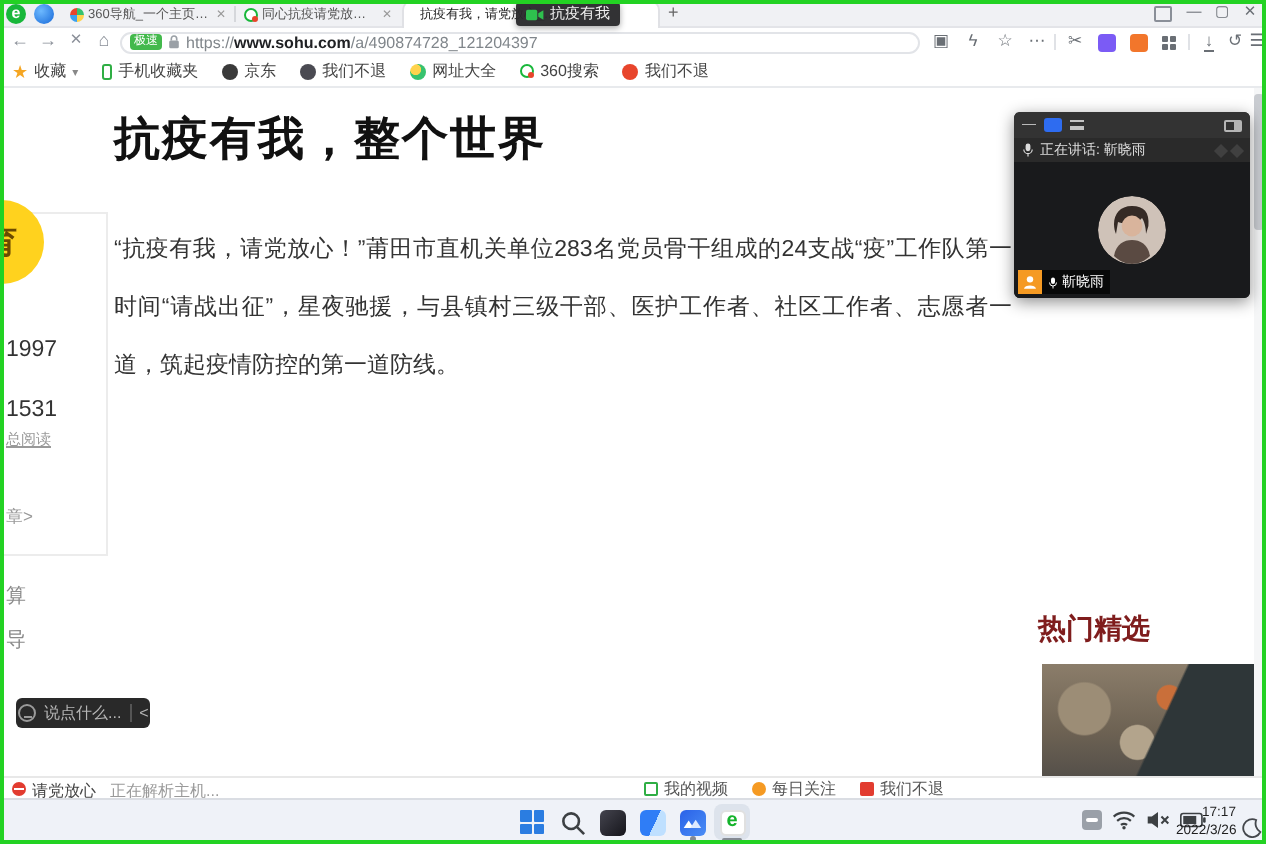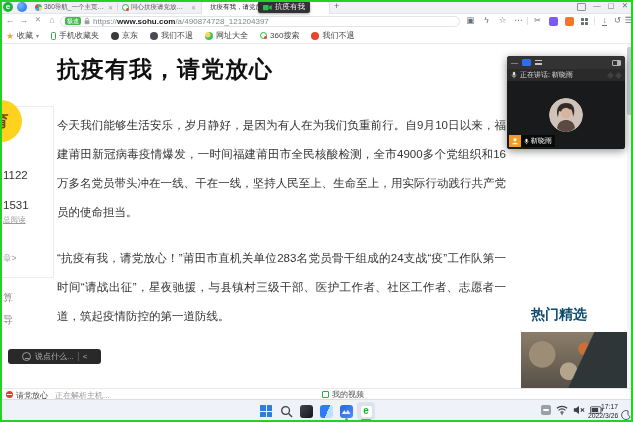--- a/index.html
+++ b/index.html
@@ -71,21 +71,21 @@
   .ad{position:absolute;left:521px;top:104px;width:106px;height:142px;overflow:hidden;background:linear-gradient(155deg,#cdbcec 0%,#a795dd 45%,#8f7ecd 100%);}
   .beam{position:absolute;width:7px;height:170px;transform:rotate(38deg);background:linear-gradient(rgba(255,255,255,0),rgba(255,255,255,.8),rgba(255,255,255,0));}
   .beam.o{background:linear-gradient(rgba(255,200,140,0),rgba(255,210,150,.8),rgba(255,200,140,0));}
   .ad-h{position:absolute;left:6px;top:1px;font-size:15px;font-weight:bold;font-style:italic;color:#fff;text-shadow:0 0 3px rgba(120,90,200,.6);white-space:nowrap;}
   .ad-sub{position:absolute;left:6px;top:21px;font-size:6.5px;font-weight:bold;letter-spacing:.5px;color:#fff;white-space:nowrap;}
   .ad-sub b{color:#ffd34d;margin-right:2px;}
   .ad-corner{position:absolute;right:3px;bottom:36px;font-size:5px;color:#fff;white-space:nowrap;}
   .ad-corner b{color:#ffd34d;}
   .shoe{position:absolute;right:-8px;bottom:6px;width:52px;height:16px;border-radius:50%;transform:rotate(-24deg);background:linear-gradient(180deg,#fdfdfd,#cfc4ec);}
 
-  .hot-title{position:absolute;left:531px;top:262px;font-size:14px;font-weight:bold;color:#0c4a6e;}
+  .hot-title{position:absolute;left:519px;top:262px;font-size:14px;font-weight:bold;color:#7f1d1d;}
   .hot-img{position:absolute;left:521px;top:288px;width:106px;height:56px;background:
      linear-gradient(115deg,rgba(0,0,0,0) 55%,#2e3638 56%),
      radial-gradient(circle at 20% 40%,#9c8d76 0 14%,rgba(0,0,0,0) 15%),
      radial-gradient(circle at 45% 70%,#b3a48c 0 12%,rgba(0,0,0,0) 13%),
      radial-gradient(circle at 60% 30%,#c96f3a 0 8%,rgba(0,0,0,0) 9%),
      linear-gradient(180deg,#8b7d6a,#6d6253 60%,#55504a);}
 
   
   .meet-win{position:absolute;left:507px;top:56px;width:118px;height:93px;z-index:900;background:#252525;border-radius:3px;overflow:hidden;box-shadow:0 2px 8px rgba(0,0,0,.45);}
   .mw-title{height:13px;background:#333;display:flex;align-items:center;gap:4px;padding:0 4px;}
@@ -98,33 +98,33 @@
   .mw-speak span{font-size:7px;color:#ddd;white-space:nowrap;}
   .diam{width:5px;height:5px;background:#404040;transform:rotate(45deg);}
   .mw-video{position:relative;height:68px;background:#191a1c;display:flex;align-items:center;justify-content:center;}
   .p-avatar{width:34px;height:34px;border-radius:50%;overflow:hidden;}
   .name-tag{position:absolute;left:2px;bottom:2px;display:flex;align-items:center;}
   .host-badge{width:12px;height:12px;background:#f59a23;display:flex;align-items:center;justify-content:center;}
   .tag-dark{height:12px;background:rgba(0,0,0,.65);display:flex;align-items:center;gap:2px;padding:0 3px;}
   .tag-dark span{font-size:7px;color:#fff;white-space:nowrap;}
 
   
-  .chat-pill{position:absolute;left:8px;top:349px;height:15px;z-index:900;background:rgba(28,28,28,.94);border-radius:3px;display:flex;align-items:center;gap:4px;padding:0 14px;}
+  .chat-pill{position:absolute;left:8px;top:349px;height:15px;z-index:900;background:rgba(28,28,28,.94);border-radius:3px;display:flex;align-items:center;gap:4px;padding:0 1px;}
   .chat-face{width:9px;height:9px;border-radius:50%;border:1px solid #9a9a9a;position:relative;}
   .chat-face::after{content:"";position:absolute;left:2px;top:4.5px;width:4px;height:1px;background:#9a9a9a;}
   .chat-pill span{font-size:8px;color:#b5b5b5;white-space:nowrap;}
   .chat-div{width:1px;height:9px;background:#555;}
 
   
   .statusbar{position:absolute;left:0;top:388px;width:633px;height:11px;background:#fff;border-top:1px solid #e8e8e8;}
   .st-ico{position:absolute;top:2px;width:7px;height:7px;border-radius:50%;background:#e23c30;}
   .st-ico::after{content:"";position:absolute;left:1.4px;top:2.8px;width:4.2px;height:1.2px;background:#fff;}
   .st-brand{position:absolute;left:16px;top:1px;font-size:8px;color:#444;}
   .st-load{position:absolute;left:55px;top:1px;font-size:8px;color:#9a9a9a;text-decoration:underline;}
-  .st-links{position:absolute;left:322px;top:0;height:11px;display:flex;align-items:center;gap:12px;flex-direction:column;}
+  .st-links{position:absolute;left:322px;top:0;height:11px;display:flex;align-items:center;gap:12px;}
   .st-link{display:flex;align-items:center;gap:3px;font-size:8px;color:#555;white-space:nowrap;}
   .sl-ico{width:7px;height:7px;border-radius:1px;flex:none;}
 
   
   .taskbar{position:absolute;left:0;top:399px;width:633px;height:23px;background:#eff2f8;border-top:1px solid #dadde3;}
   .tb-center{position:absolute;left:257px;top:2px;display:flex;gap:2px;}
   .tb-btn{width:18px;height:18px;border-radius:4px;display:flex;align-items:center;justify-content:center;position:relative;}
   .tb-btn.active{background:#dde3ec;}
   .run-dot::after{content:"";position:absolute;left:7.5px;bottom:-1px;width:3px;height:3px;border-radius:50%;background:#858a92;}
   .run-bar::after{content:"";position:absolute;left:4px;bottom:-1px;width:10px;height:2.5px;border-radius:1.5px;background:#858a92;}
@@ -242,28 +242,27 @@
     </span>
     <span class="bk">
       <span class="bk-dot" style="background:#e8452c;"></span>
       <span>我们不退</span>
     </span>
   </div>
 
   <div class="content">
 
     <div class="article">
-      <h1>抗疫有我，请党放心</h1>
-      <p>今天我们能够生活安乐，岁月静好，是因为有人在为我们负重前行。自9月10日以来，福建莆田新冠病毒疫情爆发，一时间福建莆田市全民核酸检测，全市4900多个党组织和16万多名党员带头冲在一线、干在一线，坚持人民至上、生命至上，用实际行动践行共产党员的使命担当。</p>
+      <h1>抗疫有我，整个世界</h1>
       <p>“抗疫有我，请党放心！”莆田市直机关单位283名党员骨干组成的24支战“疫”工作队第一时间“请战出征”，星夜驰援，与县镇村三级干部、医护工作者、社区工作者、志愿者一道，筑起疫情防控的第一道防线。</p>
     </div>
 
     <div class="author-card">
       <div class="a-avatar">育</div>
-      <span class="a-stat" style="top:62px;">1122</span>
+      <span class="a-stat" style="top:62px;">1997</span>
       <span class="a-stat" style="top:92px;">1531</span>
       <span class="a-lab" style="top:108px;">总阅读</span>
       <span class="a-more" style="top:146px;">章&gt;</span>
     </div>
     <span class="frag" style="top:247px;">算</span>
     <span class="frag" style="top:269px;">导</span>
 
 
     <div class="hot-title">热门精选</div>
     <div class="hot-img"></div>

